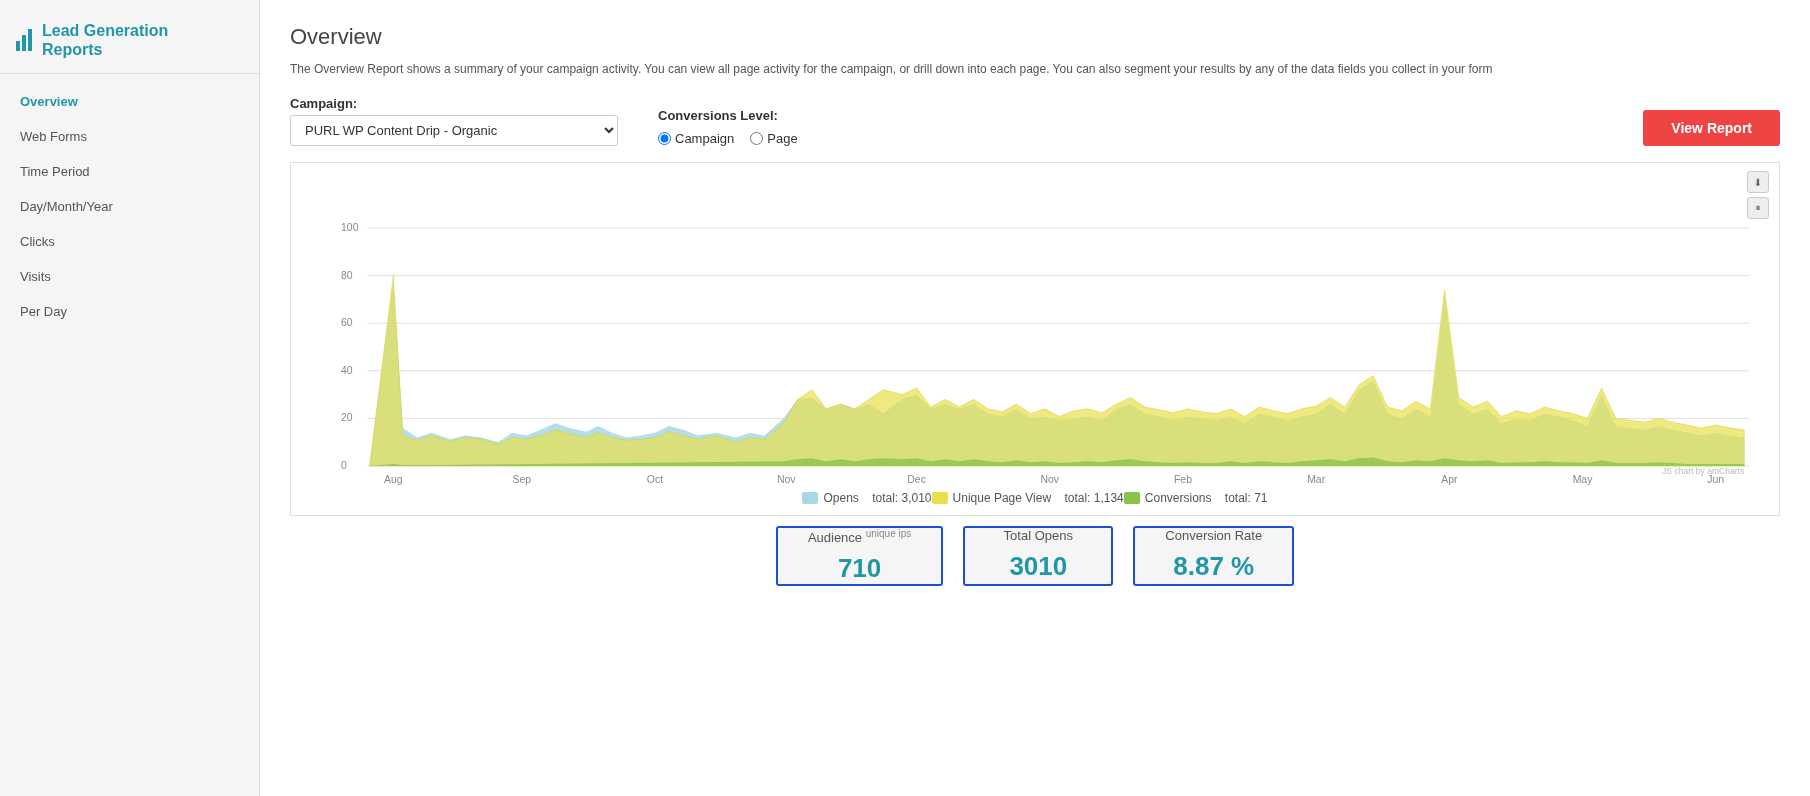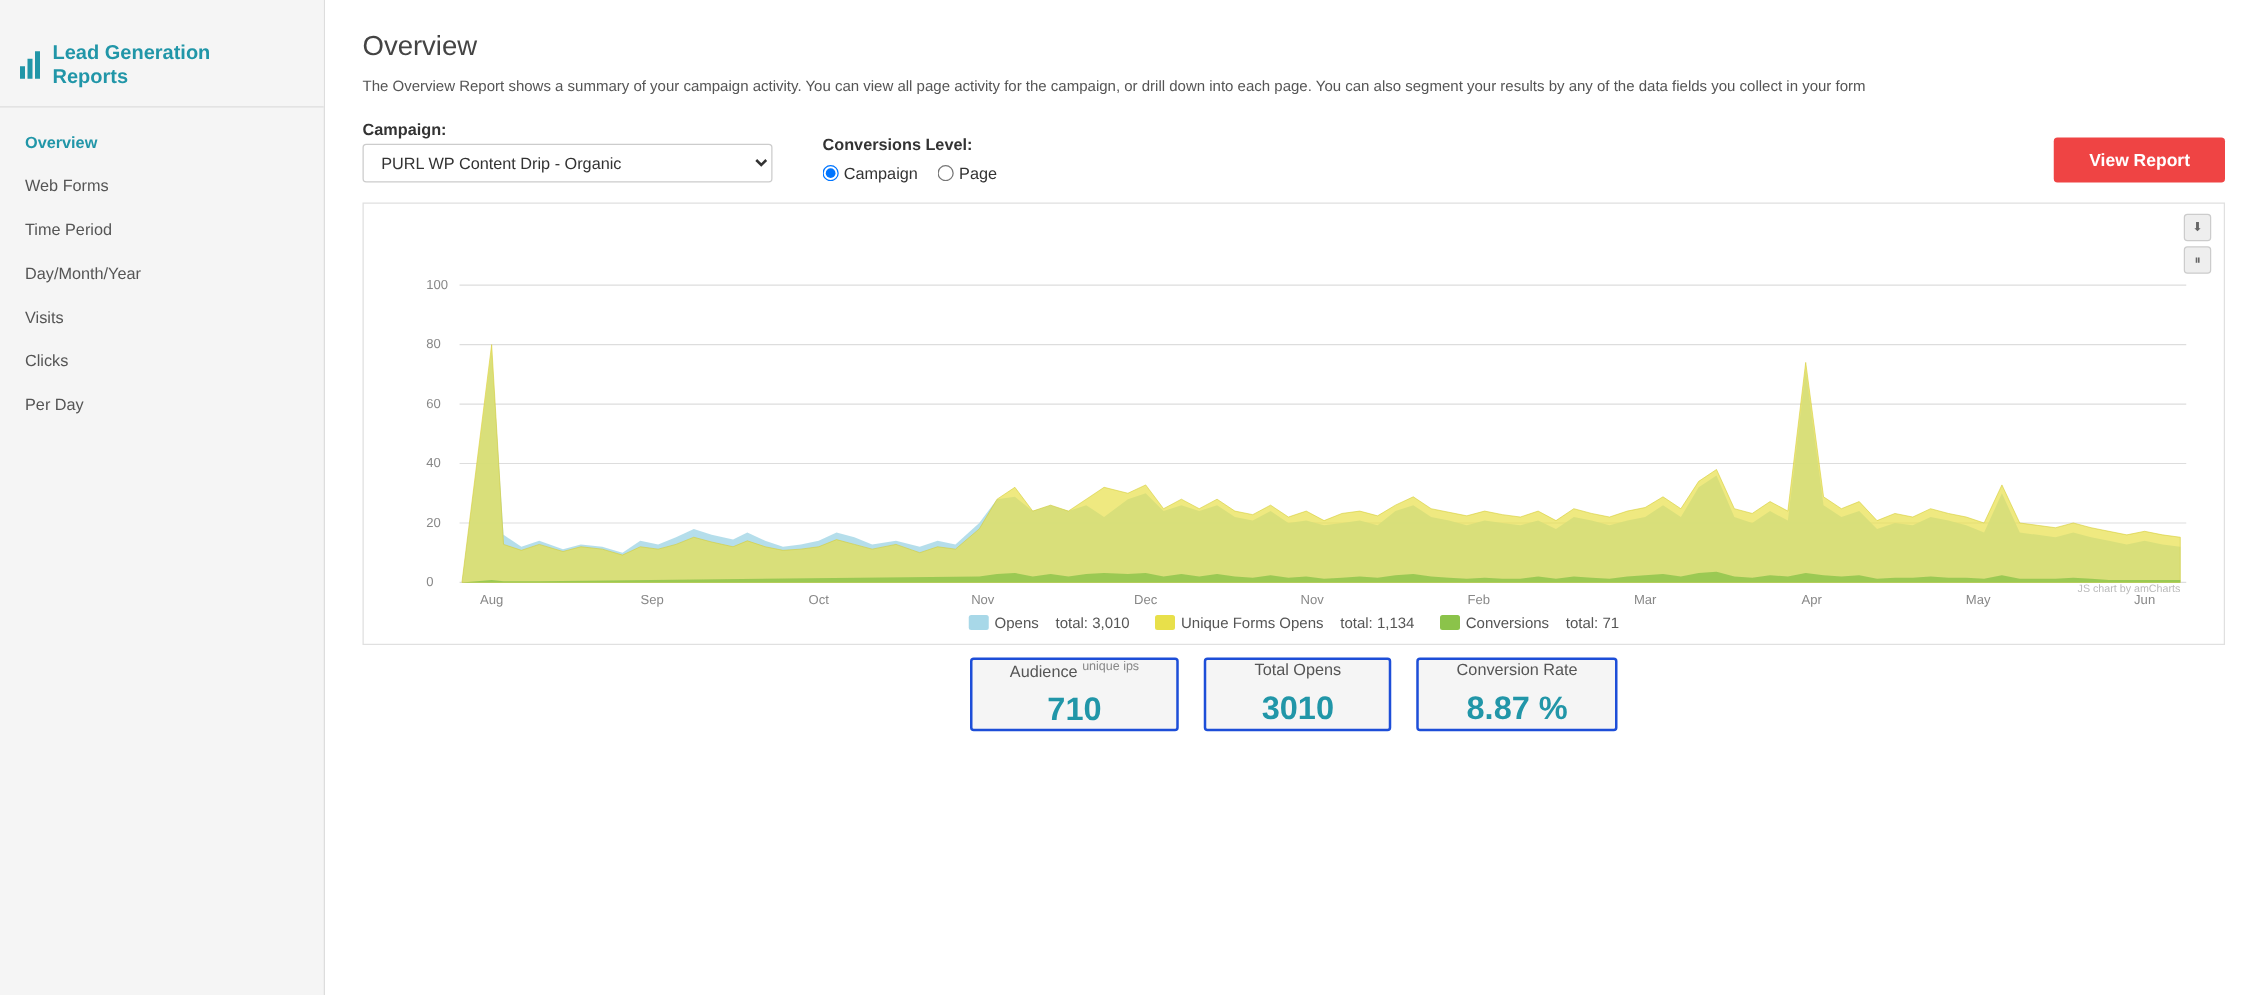--- a/index.html
+++ b/index.html
@@ -9,21 +9,21 @@
     #sidebar {
       width: 260px;
       min-width: 260px;
       background: #f5f5f5;
       border-right: 1px solid #ddd;
       padding: 0;
       display: flex;
       flex-direction: column;
     }
     .sidebar-logo {
-      padding: 33px 16px 14px 16px;
+      padding: 21px 16px 14px 16px;
       display: flex;
       align-items: center;
       gap: 10px;
       border-bottom: 1px solid #ddd;
       background: #f5f5f5;
     }
     .sidebar-logo-icon {
       display: flex;
       align-items: flex-end;
       gap: 2px;
@@ -163,21 +163,20 @@
       color: #666;
     }
     svg.chart-svg {
       display: block;
       width: 100%;
       overflow: visible;
     }
     .chart-legend {
       display: flex;
       justify-content: center;
-      gap: 20px;
       padding: 8px 0 10px 0;
       font-size: 12px;
       color: #555;
     }
     .legend-item {
       display: flex;
       align-items: center;
       gap: 5px;
     }
     .legend-swatch {
@@ -230,22 +229,22 @@
       <div class="bar2"></div>
       <div class="bar3"></div>
     </div>
     <div class="sidebar-logo-text">Lead Generation<br>Reports</div>
   </div>
   <nav class="sidebar-nav">
     <div class="sidebar-nav-item active">Overview</div>
     <div class="sidebar-nav-item">Web Forms</div>
     <div class="sidebar-nav-item">Time Period</div>
     <div class="sidebar-nav-item">Day/Month/Year</div>
+    <div class="sidebar-nav-item">Clicks</div>
     <div class="sidebar-nav-item">Visits</div>
-    <div class="sidebar-nav-item">Clicks</div>
     <div class="sidebar-nav-item">Per Day</div>
   </nav>
 </div>
 
 <div id="main">
   <h1 class="page-title">Overview</h1>
   <p class="page-desc">The Overview Report shows a summary of your campaign activity. You can view all page activity for the campaign, or drill down into each page. You can also segment your results by any of the data fields you collect in your form</p>
 
   <div class="controls-row">
     <div class="control-group">
@@ -371,21 +370,21 @@
 
     <div class="chart-legend">
       <div class="legend-item">
         <span class="legend-swatch opens"></span>
         <span>Opens</span>
         &nbsp;
         <span>total: 3,010</span>
       </div>
       <div class="legend-item">
         <span class="legend-swatch unique"></span>
-        <span>Unique Forms Opens</span>
+        <span>Unique Page View</span>
         &nbsp;
         <span>total: 1,134</span>
       </div>
       <div class="legend-item">
         <span class="legend-swatch conversions"></span>
         <span>Conversions</span>
         &nbsp;
         <span>total: 71</span>
       </div>
     </div>

